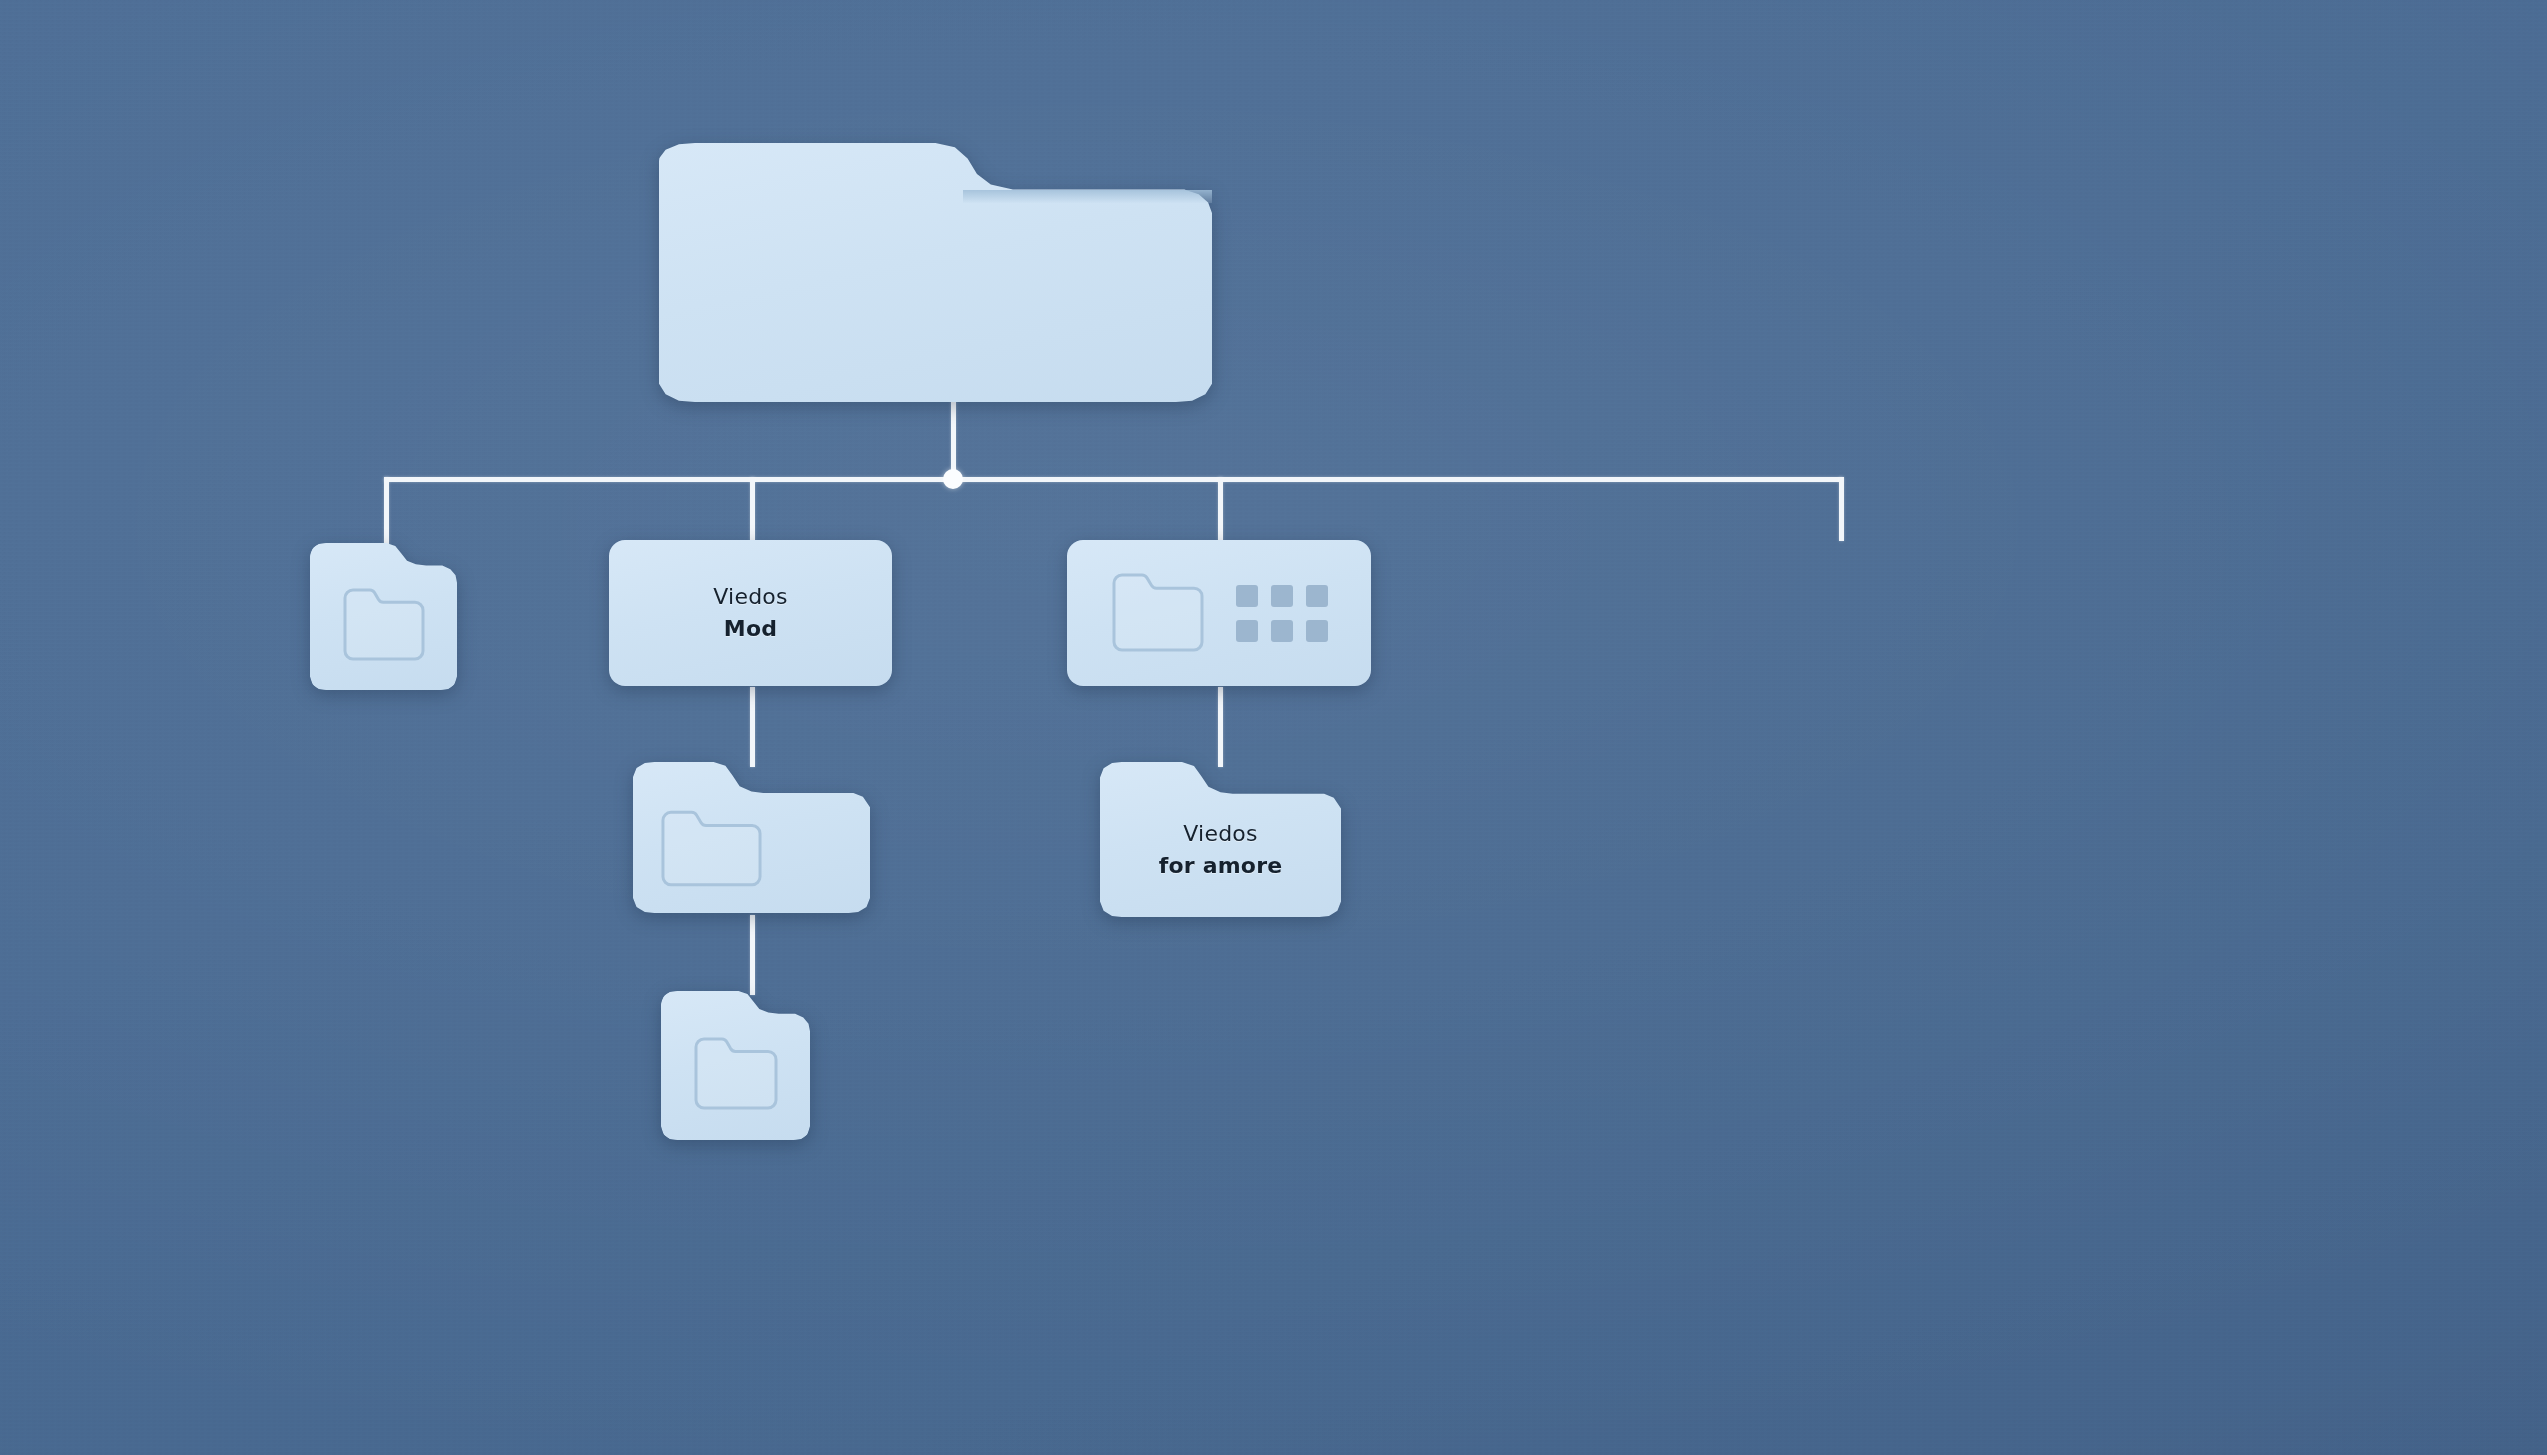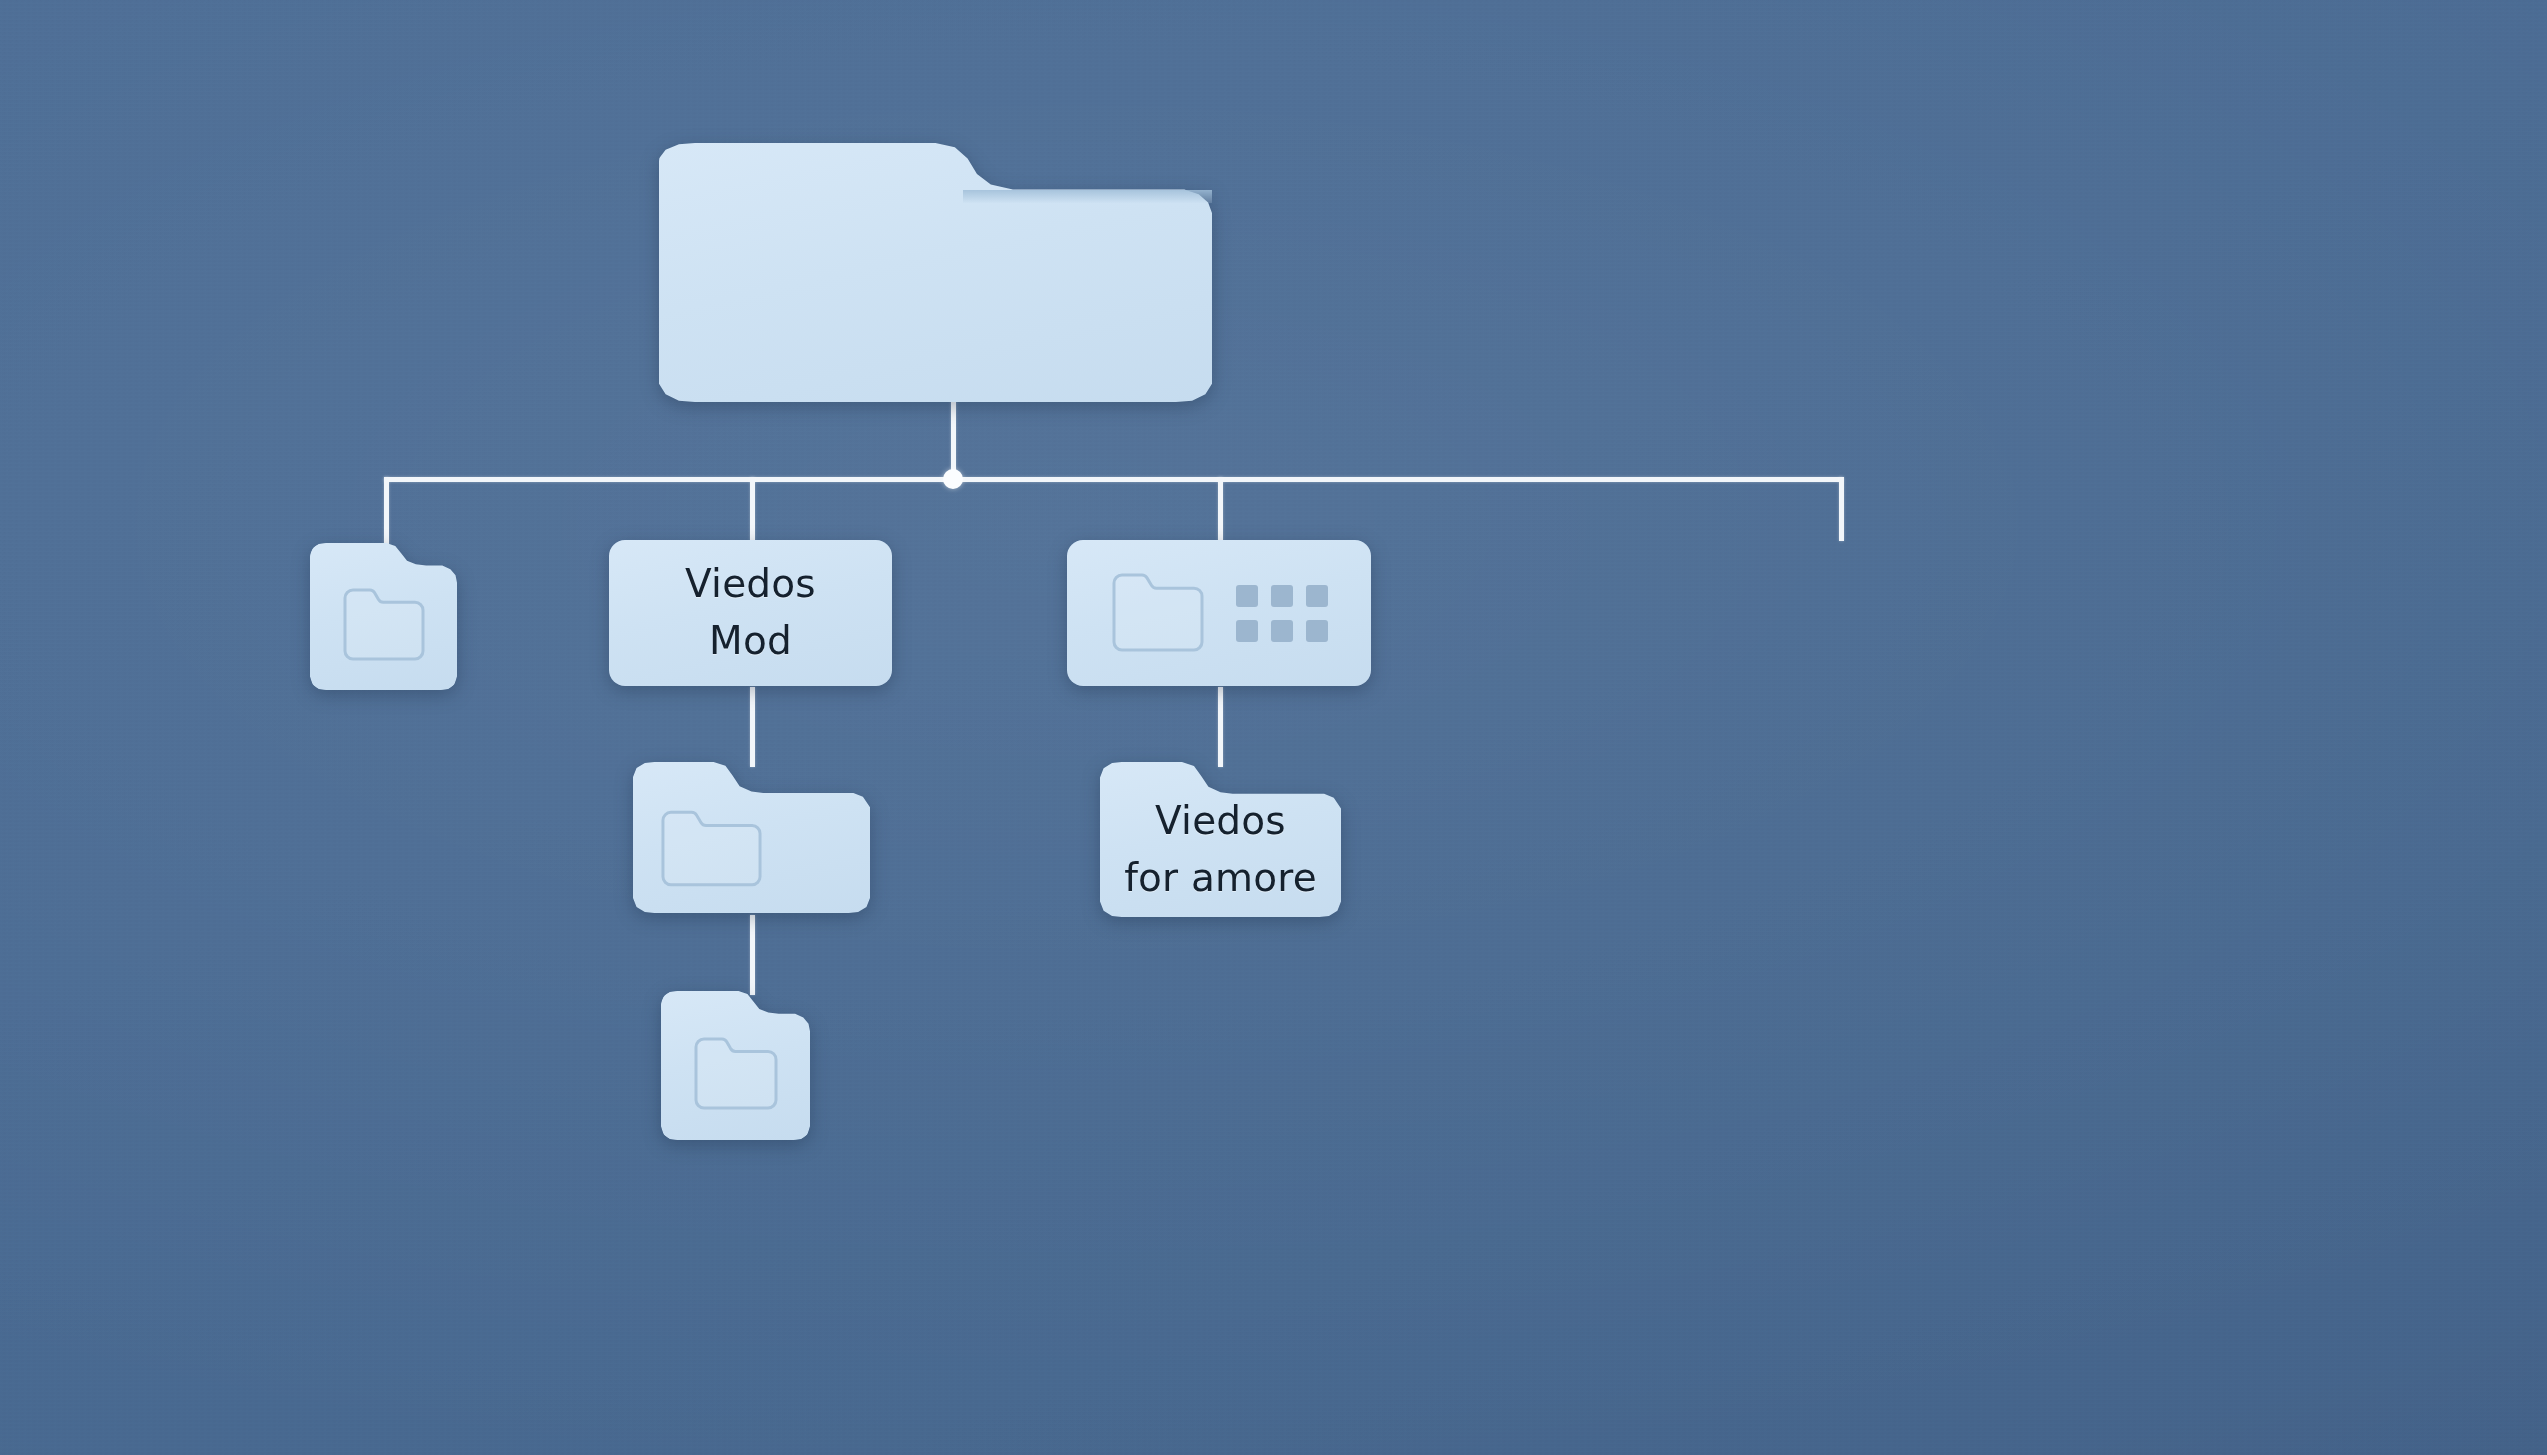--- a/index.html
+++ b/index.html
@@ -139,27 +139,27 @@
     height: 5%;
     background: linear-gradient(180deg, rgba(160,190,216,0.85) 0%, rgba(198,220,239,0.2) 100%);
     pointer-events: none;
   }
 
   .label {
     position: relative;
     z-index: 2;
     text-align: center;
     color: #15212e;
-    font-size: 39px;
+    font-size: 22px;
     line-height: 1.45;
     letter-spacing: 0.2px;
     font-family: "DejaVu Sans", "Liberation Sans", sans-serif;
     text-shadow: 0 1px 0 rgba(255,255,255,0.45);
   }
-  .label .l2 { display: block; }
+  .label .l2 { display: block; font-weight: bold; }
 
   
   .folder-glyph {
     position: relative;
     z-index: 2;
   }
   .folder-glyph svg { display: block; }
 
   .node-inner {
     position: relative;

